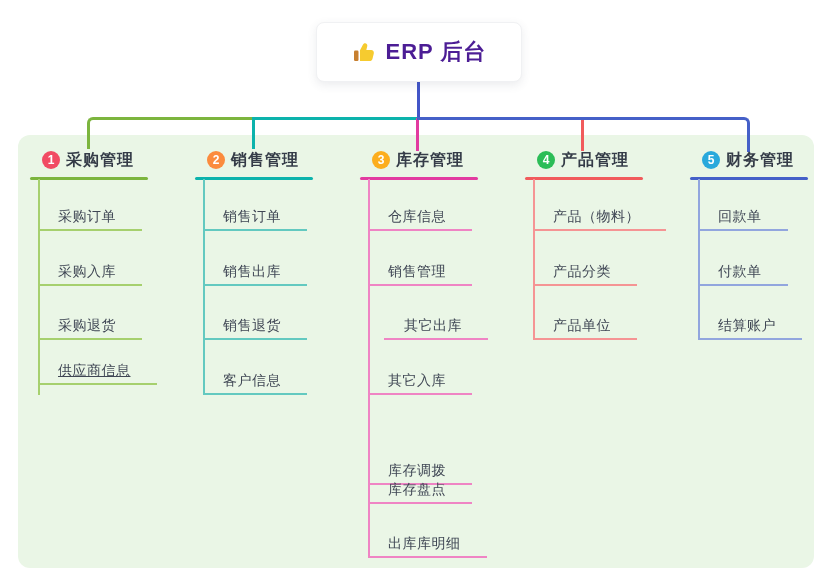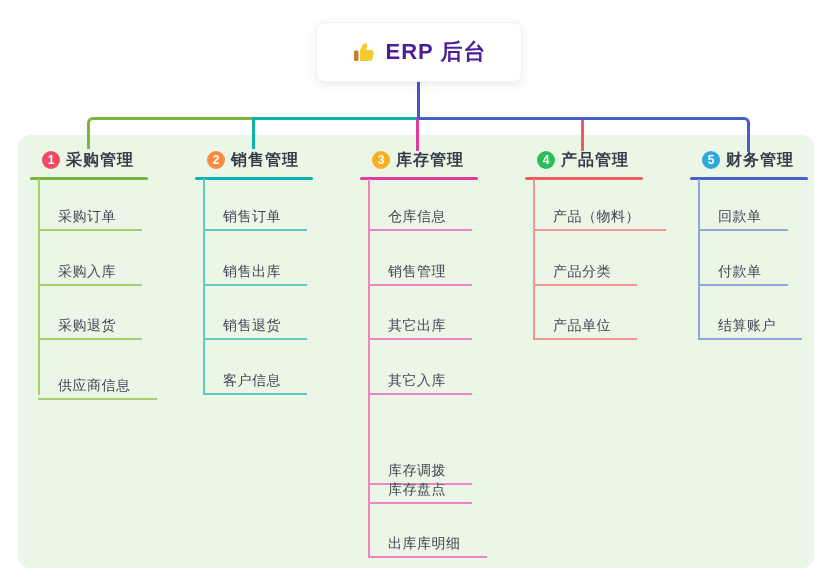--- a/index.html
+++ b/index.html
@@ -117,21 +117,21 @@
 <div class="branch-column" style="left: 30px;">
       <div class="branch-header">
         <span class="branch-badge" style="background: rgb(241, 75, 99);">1</span>
         <span class="branch-label">采购管理</span>
         <div class="branch-underline" style="background: rgb(124, 181, 62);"></div>
       </div>
       <div class="branch-spine" style="background: rgb(166, 208, 110); height: 215.5px;"></div>
       <div class="branch-item" style="top: 57px; border-bottom-color: rgb(166, 208, 110);">采购订单</div>
       <div class="branch-item" style="top: 111.5px; border-bottom-color: rgb(166, 208, 110);">采购入库</div>
       <div class="branch-item" style="top: 166px; border-bottom-color: rgb(166, 208, 110);">采购退货</div>
-      <div class="branch-item" style="top: 226px; border-bottom-color: rgb(166, 208, 110);">供应商信息</div>
+      <div class="branch-item" style="top: 211px; border-bottom-color: rgb(166, 208, 110); text-decoration: underline;">供应商信息</div>
     </div>
     <div class="branch-column" style="left: 195px;">
       <div class="branch-header">
         <span class="branch-badge" style="background: rgb(251, 139, 61);">2</span>
         <span class="branch-label">销售管理</span>
         <div class="branch-underline" style="background: rgb(12, 179, 172);"></div>
       </div>
       <div class="branch-spine" style="background: rgb(99, 201, 192); height: 215.5px;"></div>
       <div class="branch-item" style="top: 57px; border-bottom-color: rgb(99, 201, 192);">销售订单</div>
       <div class="branch-item" style="top: 166px; border-bottom-color: rgb(99, 201, 192);">销售退货</div>
@@ -140,21 +140,21 @@
     </div>
     <div class="branch-column" style="left: 360px;">
       <div class="branch-header">
         <span class="branch-badge" style="background: rgb(252, 174, 30);">3</span>
         <span class="branch-label">库存管理</span>
         <div class="branch-underline" style="background: rgb(226, 59, 160);"></div>
       </div>
       <div class="branch-spine" style="background: rgb(239, 132, 196); height: 379px;"></div>
       <div class="branch-item" style="top: 57px; border-bottom-color: rgb(239, 132, 196);">仓库信息</div>
       <div class="branch-item" style="top: 111.5px; border-bottom-color: rgb(239, 132, 196);">销售管理</div>
-      <div class="branch-item" style="top: 166px; border-bottom-color: rgb(239, 132, 196);">其它出库</div>
+      <div class="branch-item" style="top: 166px; border-bottom-color: rgb(239, 132, 196); margin-left: 16px;">其它出库</div>
       <div class="branch-item" style="top: 220.5px; border-bottom-color: rgb(239, 132, 196);">其它入库</div>
       <div class="branch-item" style="top: 275px; border-bottom-color: rgb(239, 132, 196); margin-top: 36px;">库存调拨</div>
       <div class="branch-item" style="top: 329.5px; border-bottom-color: rgb(239, 132, 196); text-align: center;">库存盘点</div>
       <div class="branch-item" style="top: 384px; border-bottom-color: rgb(239, 132, 196);">出库库明细</div>
     </div>
     <div class="branch-column" style="left: 525px;">
       <div class="branch-header">
         <span class="branch-badge" style="background: rgb(44, 189, 87);">4</span>
         <span class="branch-label">产品管理</span>
         <div class="branch-underline" style="background: rgb(241, 91, 92);"></div>

